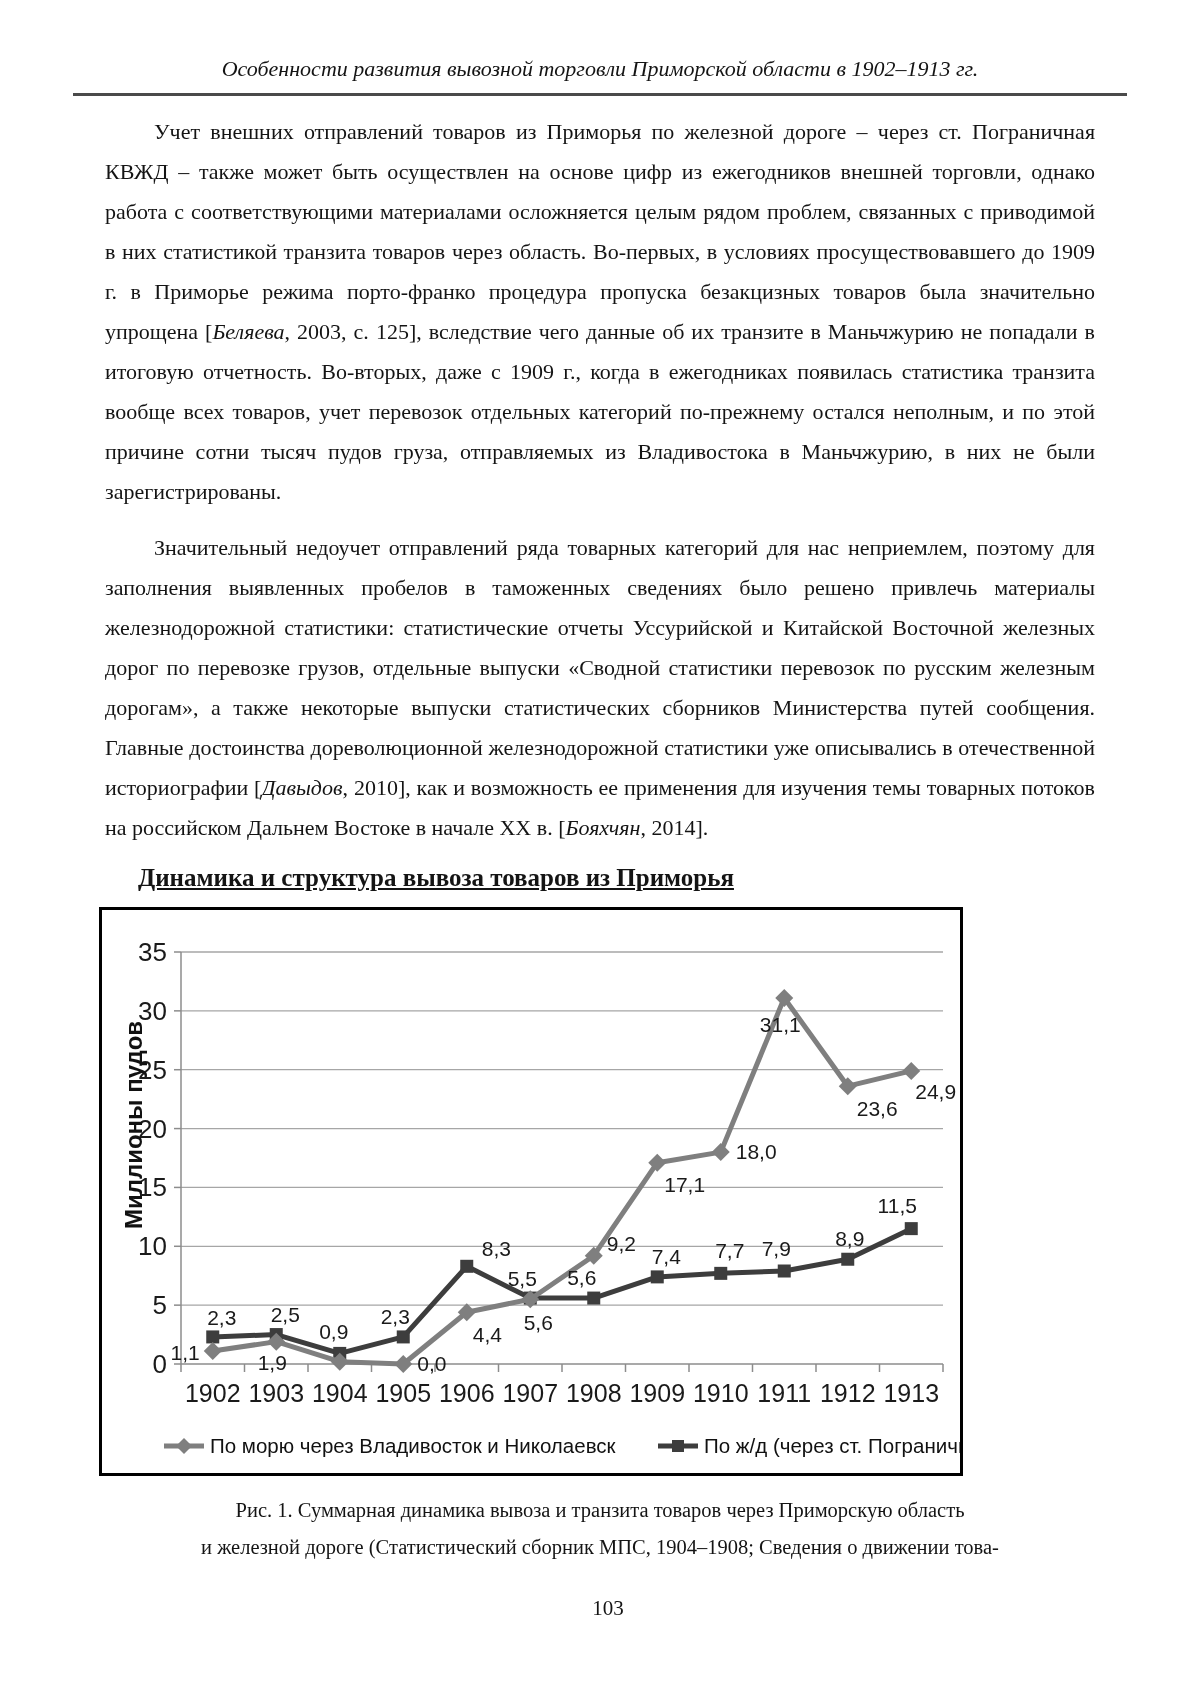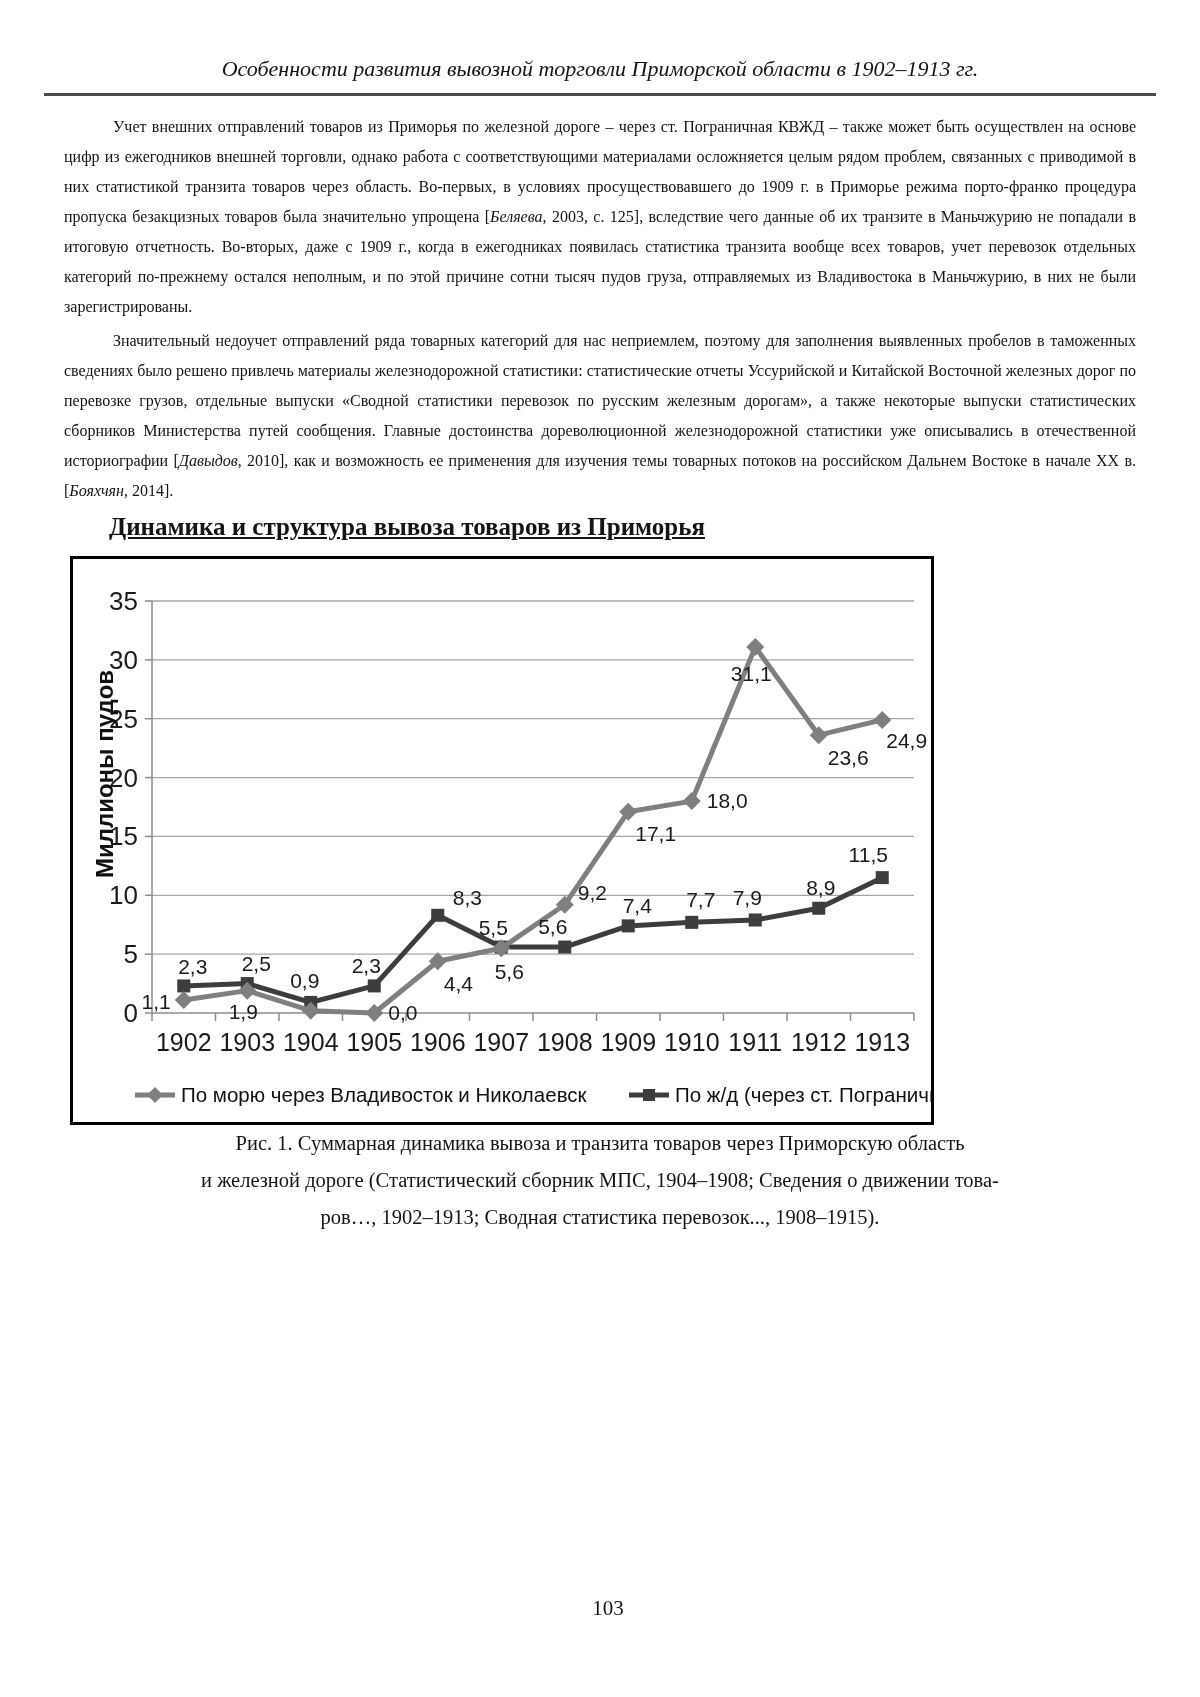--- a/index.html
+++ b/index.html
@@ -1,42 +1,42 @@
 <!DOCTYPE html>
 <html><head>
 <meta charset="utf-8">
 <style>
   html,body{margin:0;padding:0;background:#ffffff;}
   .page{
     position:relative;width:1200px;height:1697px;background:#ffffff;
     font-family:"Liberation Serif",serif;color:#141414;overflow:hidden;
   }
-  .content{padding:0 60px;}
+  .content{padding:0 89px;}
   .running-title{
     margin-top:56px;text-align:center;font-style:italic;font-size:22px;line-height:26px;
   }
   .header-rule{height:3px;background:#4a4a4a;margin:11px -16px 0 -16px;}
   .article-body{margin-top:16px;}
   .para{
-    margin:4px;text-indent:49px;text-align:justify;
-    font-size:16px;line-height:30px;
+    margin:16px;text-indent:49px;text-align:justify;
+    font-size:22px;line-height:40px;
   }
   .it{font-style:italic;}
   .section-heading{
     margin:7px 0 3px 0;text-indent:49px;
     font-size:25px;line-height:28.6px;font-weight:bold;text-decoration:underline;
   }
   figure{margin:14px 0 0 0;padding:0;}
   .chart-box{
     margin-left:10px;width:864px;height:569px;border:3px solid #000;
     box-sizing:border-box;background:#fff;
   }
   .chart-box svg{display:block;font-family:"Liberation Sans",sans-serif;}
   .figure-caption{
-    text-align:center;font-size:20.5px;line-height:37px;
+    margin-top:16px;text-align:center;font-size:20.5px;line-height:37px;
   }
   .page-number{
     position:absolute;left:16px;right:0;top:1596px;text-align:center;font-size:21px;
   }
 </style>
 </head>
 <body>
 
 <div class="page">
   <div class="content">
@@ -176,19 +176,18 @@
               <text x="108" y="543" text-anchor="start" font-size="20.5" fill="#111">По морю через Владивосток и Николаевск</text>
               <line x1="556" y1="536" x2="596" y2="536" stroke="#3d3d3d" stroke-width="5"></line>
               <rect x="570" y="530" width="12" height="12" fill="#3d3d3d"></rect>
               <text x="602" y="543" text-anchor="start" font-size="20.5" fill="#111">По ж/д (через ст. Пограничная)</text>
             </g>
           </svg>
       </div>
       <figcaption class="figure-caption">
           <div>Рис. 1. Суммарная динамика вывоза и транзита товаров через Приморскую область</div>
           <div>и железной дороге (Статистический сборник МПС, 1904–1908; Сведения о движении това-</div>
-          <div>ров…, 1902–1913; Сводная статистика перевозок..., 1908–1915).</div>
         </figcaption>
     </figure>
   </div>
 
   <div class="page-number">103</div>
 </div>
 
 </body></html>

